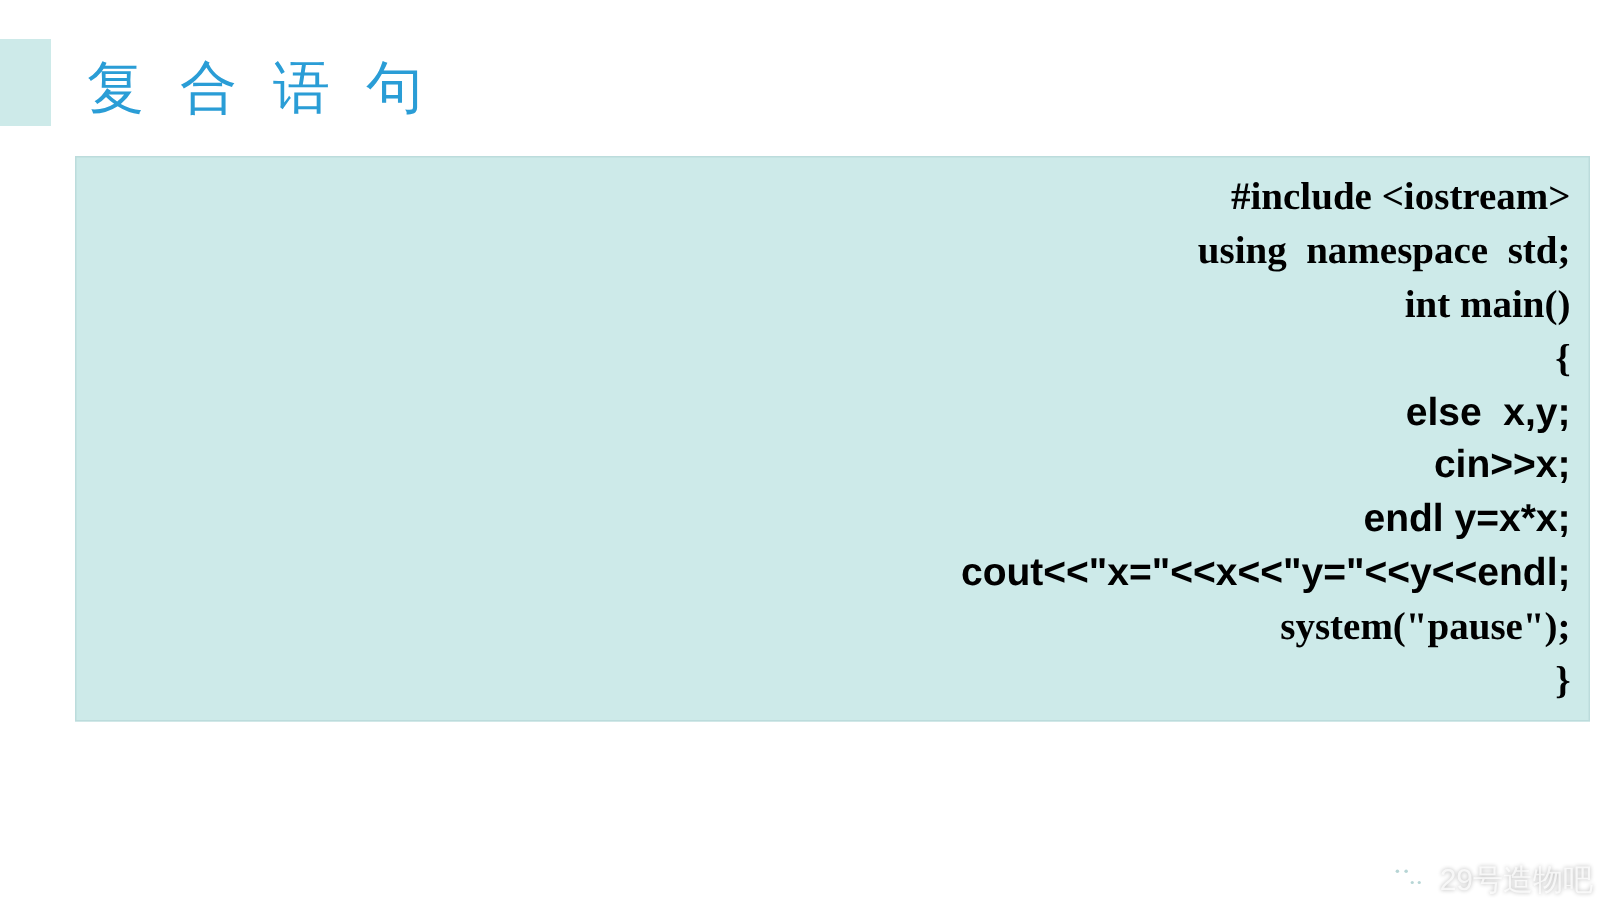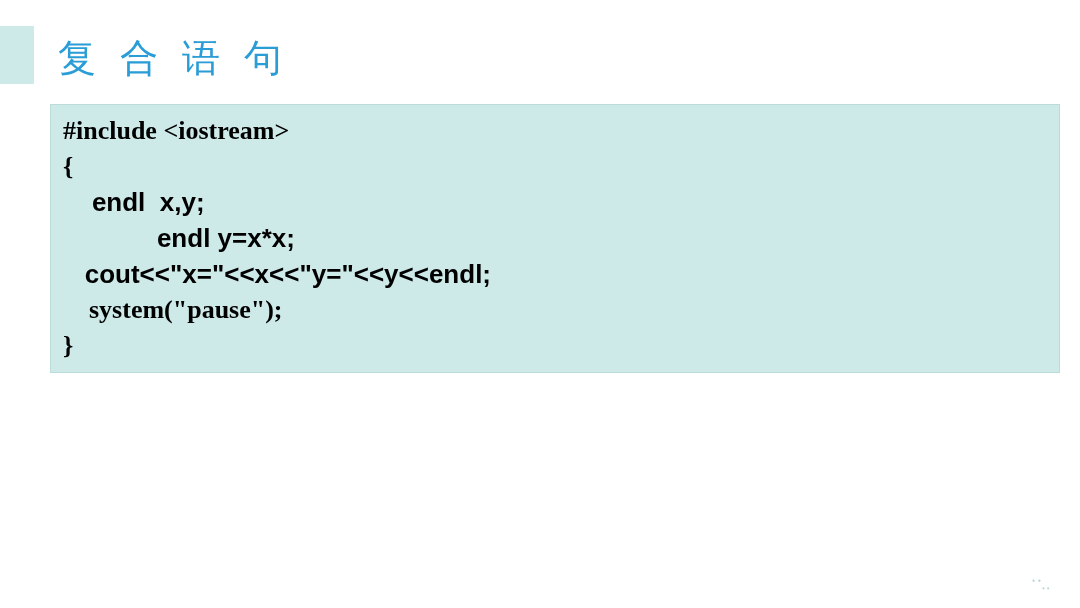--- a/index.html
+++ b/index.html
@@ -36,20 +36,21 @@
       padding: 8px 12px 8px 12px;
       border: 1px solid #bcdcdc;
     }
     .code-line {
       font-family: "Times New Roman", "Microsoft YaHei", serif;
       font-weight: bold;
       color: #000000;
       font-size: 26px;
       line-height: 1.38;
       white-space: pre;
+      text-align: right;
     }
     .sans-bold {
       font-family: Arial, "Microsoft YaHei", sans-serif;
       font-weight: bold;
     }
     .watermark {
       position: absolute;
       right: 18px;
       bottom: 8px;
       display: flex;
@@ -70,30 +71,34 @@
 </head>
 <body>
 
 <div class="title-row">
   <div class="title-bar"></div>
   <div class="title-text">复合语句</div>
 </div>
 
 <div class="code-block">
   <div class="code-line">#include &lt;iostream&gt;</div>
+  <div class="code-line">using  namespace  std;</div>
+  <div class="code-line">int main()</div>
   <div class="code-line">{</div>
-  <div class="code-line sans-bold">    endl  x,y;</div>
+  <div class="code-line sans-bold">    else  x,y;</div>
+  <div class="code-line sans-bold">   cin&gt;&gt;x;</div>
   <div class="code-line sans-bold">             endl y=x*x;</div>
   <div class="code-line sans-bold">   cout&lt;&lt;"x="&lt;&lt;x&lt;&lt;"y="&lt;&lt;y&lt;&lt;endl;</div>
   <div class="code-line">    system("pause");</div>
   <div class="code-line">}</div>
 </div>
 
 <div class="watermark">
   <svg class="wm-icon" viewBox="0 0 24 24">
     <circle cx="9" cy="9" r="7" fill="rgba(255,255,255,0.75)"></circle>
     <circle cx="17" cy="15" r="6" fill="rgba(255,255,255,0.75)"></circle>
     <circle cx="6.5" cy="7.5" r="1" fill="#9fc8c8"></circle>
     <circle cx="11.5" cy="7.5" r="1" fill="#9fc8c8"></circle>
     <circle cx="15" cy="14" r="0.9" fill="#9fc8c8"></circle>
     <circle cx="19" cy="14" r="0.9" fill="#9fc8c8"></circle>
   </svg>
+  <span>29号造物吧</span>
 </div>
 
 </body></html>

